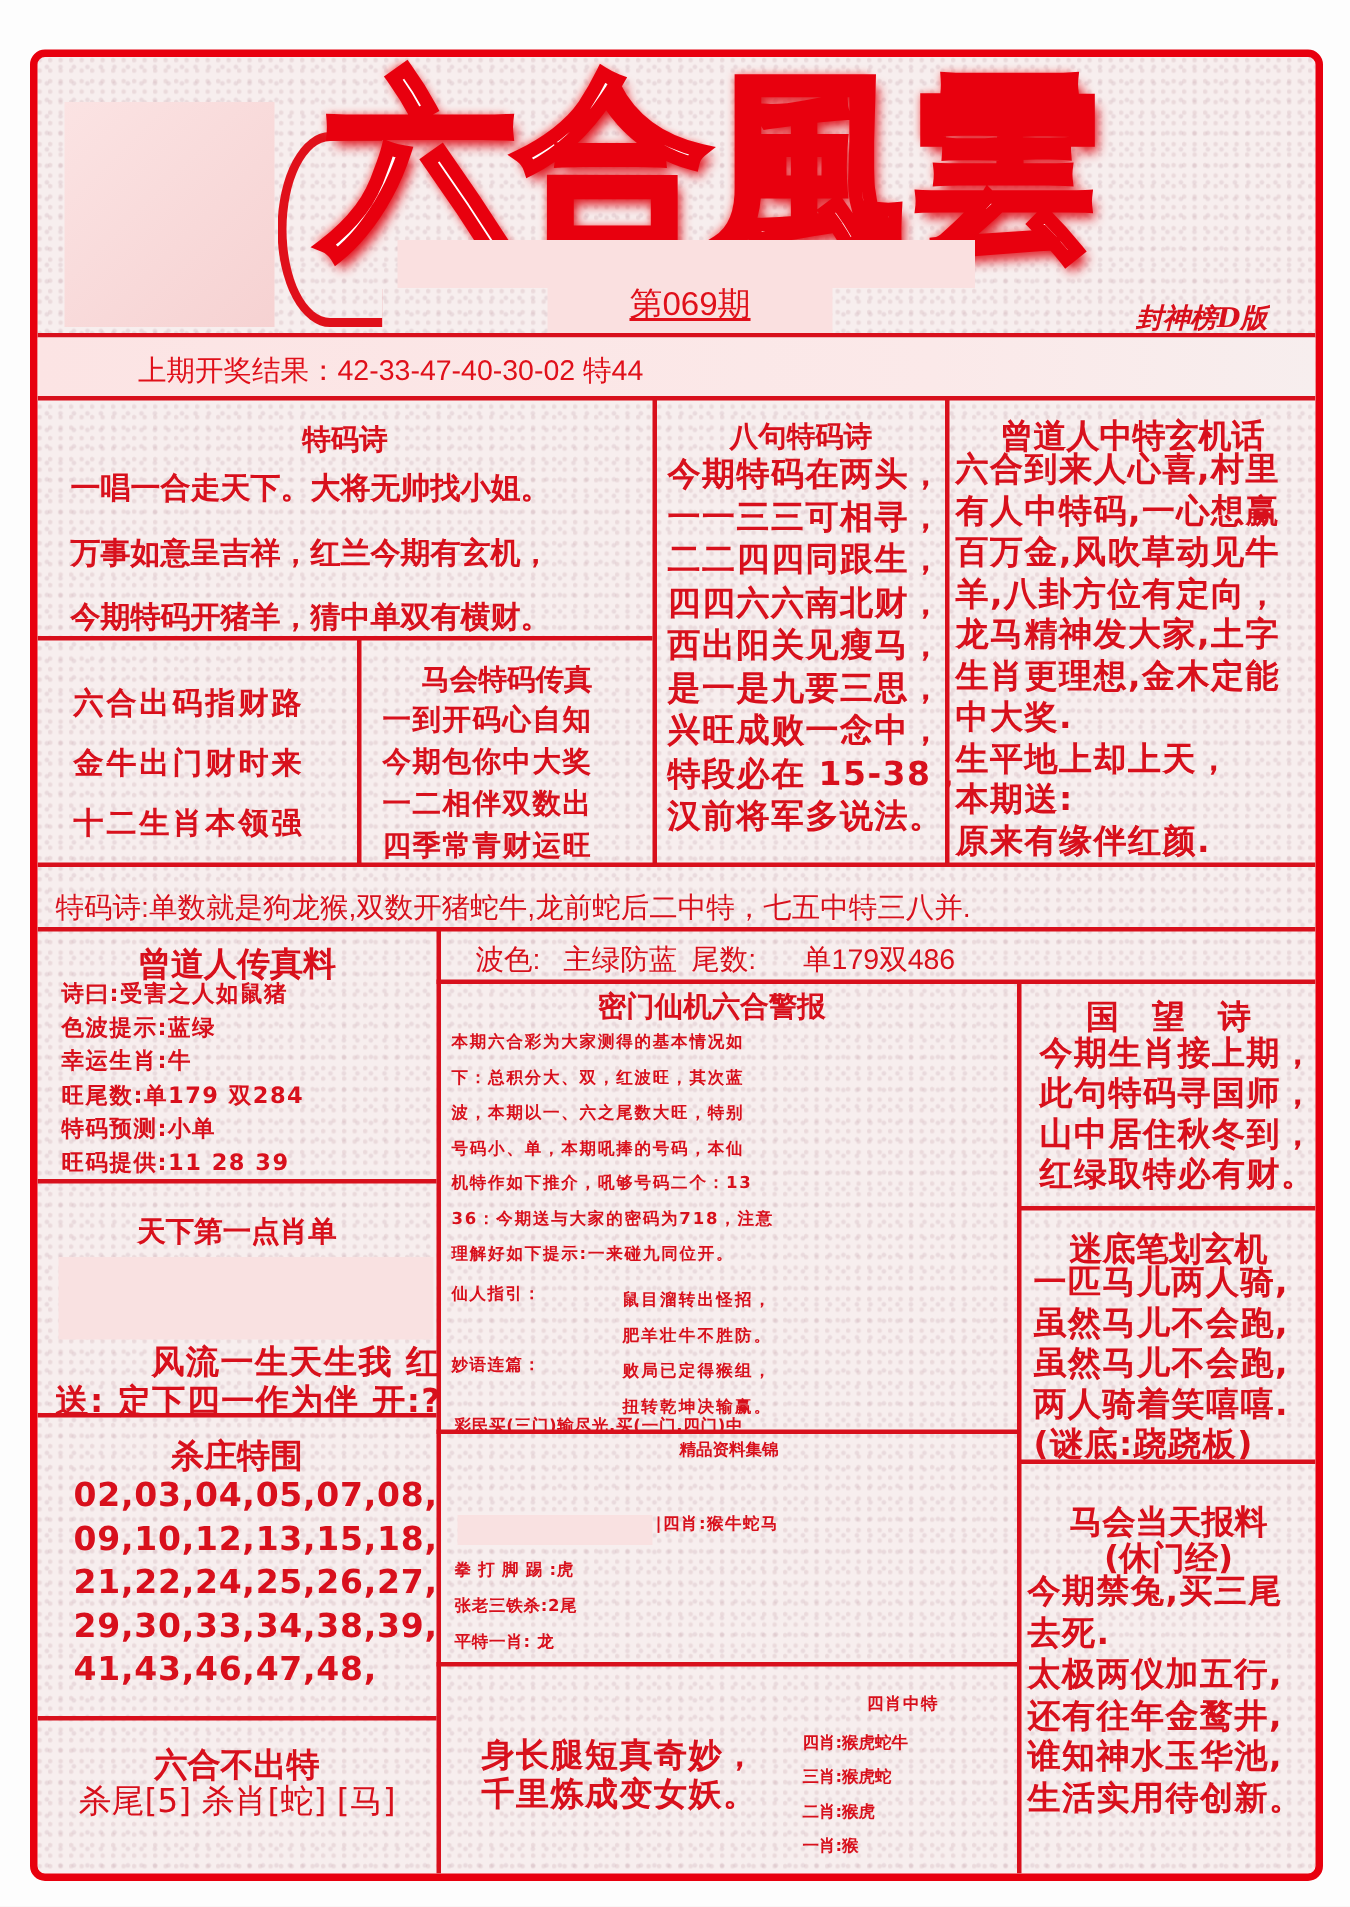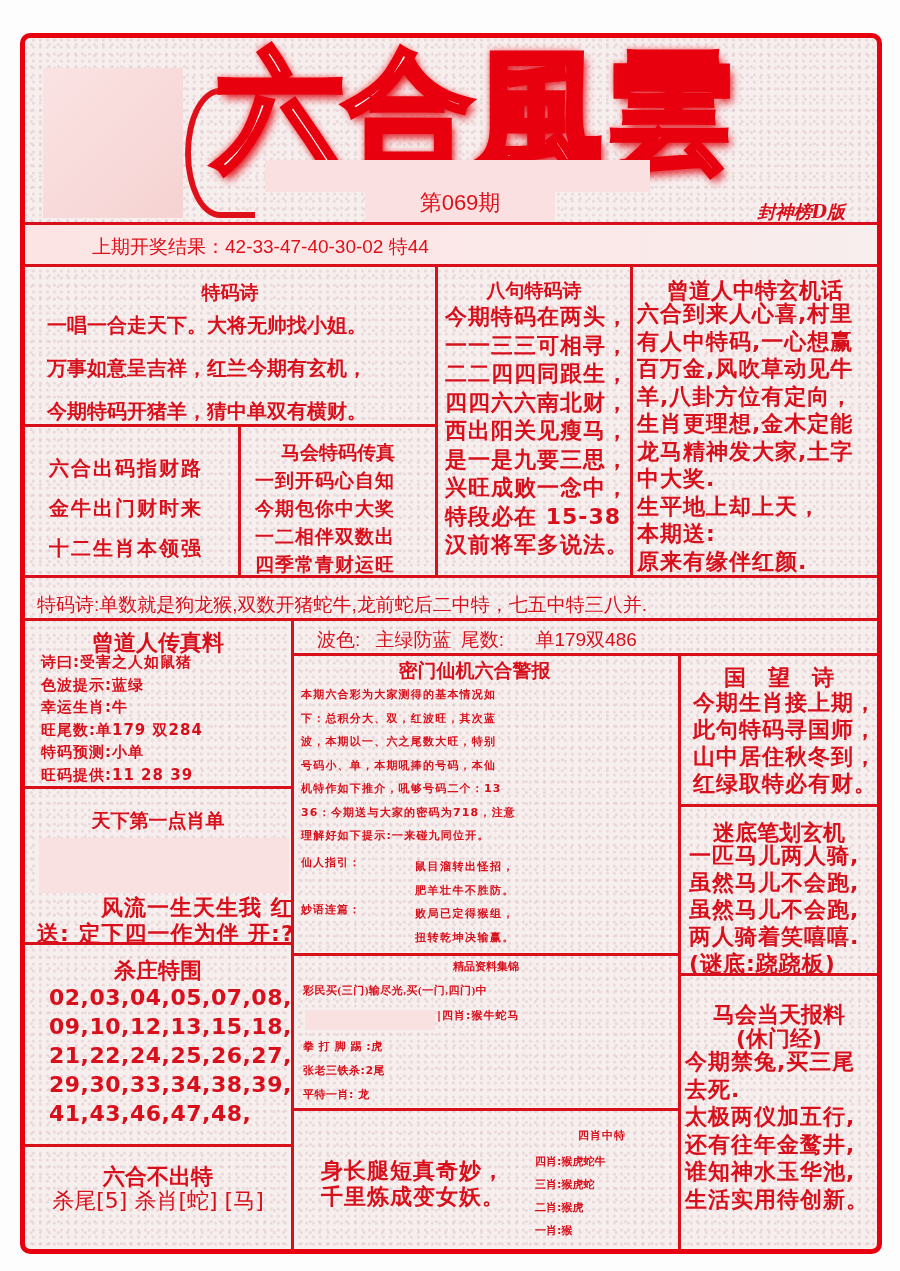--- a/index.html
+++ b/index.html
@@ -28,21 +28,21 @@
     border-radius:50% 0 0 50%; border:6px solid #e0101a; border-right:none;
     box-sizing:border-box; }
   .title-main { position:absolute; left:190px; top:8px; font-family:"DejaVu Serif", serif;
     font-size:128px; font-weight:bold; letter-spacing:2px; color:#fff;
     -webkit-text-stroke:5px #e8000e; text-shadow:4px 6px 8px #e0101a, -2px -2px 6px #f05050;
     line-height:1; }
   .sub-blur { position:absolute; left:240px; top:122px; width:385px; height:32px;
     background:#fae0e0; }
   .issue-bg { position:absolute; left:340px; top:150px; width:190px; height:35px; background:#fae0e0; }
   .issue { position:absolute; left:340px; top:150px; width:190px; text-align:center;
-    font-size:22px; color:#e0101a; font-family:"Liberation Sans", sans-serif; }
+    font-size:22px; color:#e0101a; font-family:"Liberation Sans", sans-serif;text-decoration:underline; }
   .edition { position:absolute; right:32px; top:162px; font-size:18px; font-style:italic;
     font-family:"DejaVu Serif", serif; font-weight:bold; color:#d8101c; }
 
   .result-row { position:absolute; left:0; top:187px; width:852px; height:42px;
     background:linear-gradient(90deg,#fce4e4,#fbe9e9 70%,#f7eeee); }
   .result { position:absolute; left:67px; top:196px; font-size:19px; color:#e0101a;
     font-family:"Liberation Sans", sans-serif; font-weight:normal;text-align:right; }
 
   .sz18 { font-size:22px; }
   .sz19 { font-size:19px; }
@@ -111,22 +111,22 @@
     <div>特段必在 15-38，</div>
     <div>汉前将军多说法。</div>
   </div>
 
   <div class="t sz18 center" style="left:608px;top:238px;width:244px;">曾道人中特玄机话</div>
   <div class="t sz18 lines" style="left:612px;top:262px;line-height:27.5px;letter-spacing:1px;">
     <div>六合到来人心喜,村里</div>
     <div>有人中特码,一心想赢</div>
     <div>百万金,风吹草动见牛</div>
     <div>羊,八卦方位有定向，</div>
+    <div>龙马精神发大家,土字</div>
     <div>生肖更理想,金木定能</div>
-    <div>龙马精神发大家,土字</div>
     <div>中大奖.</div>
     <div>生平地上却上天，</div>
     <div>本期送:</div>
     <div>原来有缘伴红颜.</div>
   </div>
 
   <div class="hl" style="left:0;top:537px;width:852px;"></div>
 
   <div class="t sz19" style="left:12px;top:554px;font-weight:normal;font-family:'Liberation Sans',sans-serif;">特码诗:单数就是狗龙猴,双数开猪蛇牛,龙前蛇后二中特，七五中特三八并.</div>
   <div class="hl" style="left:0;top:580px;width:852px;"></div>
@@ -189,21 +189,21 @@
     <div>肥羊壮牛不胜防。</div>
   </div>
   <div class="t sz16" style="left:276px;top:864px;letter-spacing:1px;">妙语连篇：</div>
   <div class="t sz16 lines" style="left:390px;top:864px;line-height:23.5px;letter-spacing:1.5px;">
     <div>败局已定得猴组，</div>
     <div>扭转乾坤决输赢。</div>
   </div>
   <div class="hl" style="left:266px;top:915px;width:387px;"></div>
 
   <div class="t sz16 center" style="left:269px;top:921px;width:384px;">精品资料集锦</div>
-  <div class="t sz16" style="left:278px;top:945px;letter-spacing:0.5px;font-family:Liberation Serif, serif;">彩民买(三门)输尽光,买(一门,四门)中</div>
+  <div class="t sz16" style="left:278px;top:905px;letter-spacing:0.5px;">彩民买(三门)输尽光,买(一门,四门)中</div>
   <div class="blurbox" style="left:280px;top:972px;width:130px;height:20px;"></div>
   <div class="t sz16" style="left:412px;top:970px;letter-spacing:1px;">|四肖:猴牛蛇马</div>
   <div class="t sz16 lines" style="left:278px;top:997px;line-height:24px;letter-spacing:0.5px;">
     <div>拳 打 脚 踢 :虎</div>
     <div>张老三铁杀:2尾</div>
     <div>平特一肖: 龙</div>
   </div>
   <div class="hl" style="left:266px;top:1070px;width:387px;"></div>
 
   <div class="t sz18 lines" style="left:296px;top:1120px;line-height:26px;letter-spacing:1px;">

